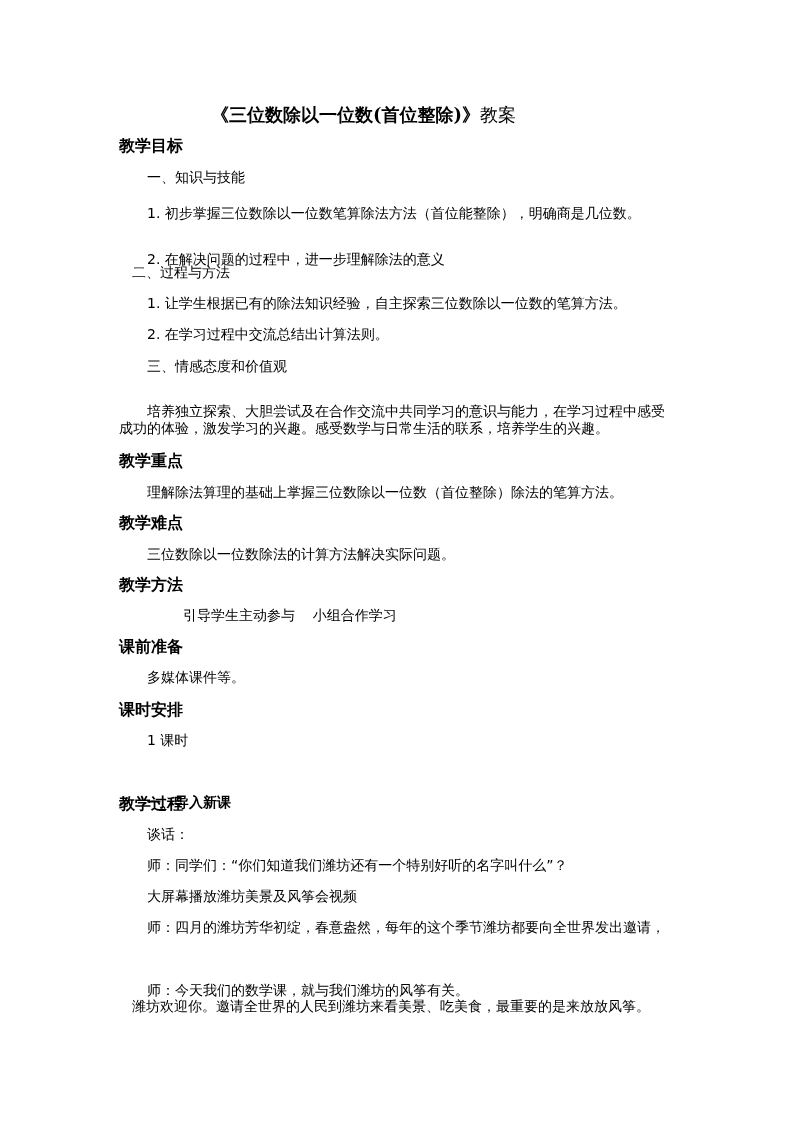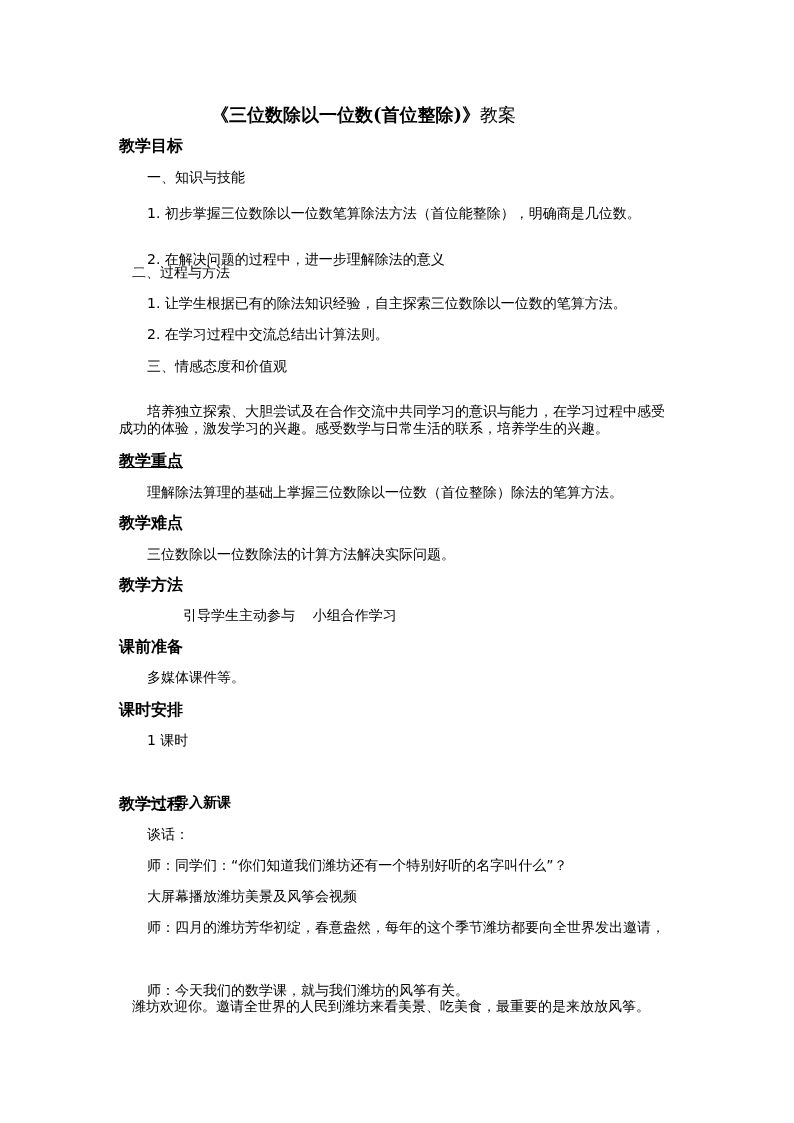--- a/index.html
+++ b/index.html
@@ -24,21 +24,21 @@
   <div class="line" style="left:147px; top:168px;">一、知识与技能</div>
   <div class="line" style="left:147px; top:204px;">1. 初步掌握三位数除以一位数笔算除法方法（首位能整除），明确商是几位数。</div>
   <div class="line" style="left:147px; top:233px;margin-top:17px;">2. 在解决问题的过程中，进一步理解除法的意义</div>
   <div class="line" style="left:132px; top:263px;text-align:center;">二、过程与方法</div>
   <div class="line" style="left:147px; top:294px;">1. 让学生根据已有的除法知识经验，自主探索三位数除以一位数的笔算方法。</div>
   <div class="line" style="left:147px; top:325px;">2. 在学习过程中交流总结出计算法则。</div>
   <div class="line" style="left:147px; top:357px;">三、情感态度和价值观</div>
   <div class="line" style="left:147px; top:388px;margin-top:14px;">培养独立探索、大胆尝试及在合作交流中共同学习的意识与能力，在学习过程中感受</div>
   <div class="line" style="left:119px; top:419px;">成功的体验，激发学习的兴趣。感受数学与日常生活的联系，培养学生的兴趣。</div>
 
-  <div class="line h" style="left:119px; top:451px;text-decoration:underline;">教学重点</div>
+  <div class="line h" style="left:119px; top:451px;">教学重点</div>
   <div class="line" style="left:147px; top:483px;">理解除法算理的基础上掌握三位数除以一位数（首位整除）除法的笔算方法。</div>
 
   <div class="line h" style="left:119px; top:513px;">教学难点</div>
   <div class="line" style="left:147px; top:545px;">三位数除以一位数除法的计算方法解决实际问题。</div>
 
   <div class="line h" style="left:119px; top:575px;">教学方法</div>
   <div class="line" style="left:147px; top:606px; white-space:pre;margin-left:36px;">引导学生主动参与    小组合作学习</div>
 
   <div class="line h" style="left:119px; top:637px;">课前准备</div>
   <div class="line" style="left:147px; top:668px;text-align:right;">多媒体课件等。</div>

